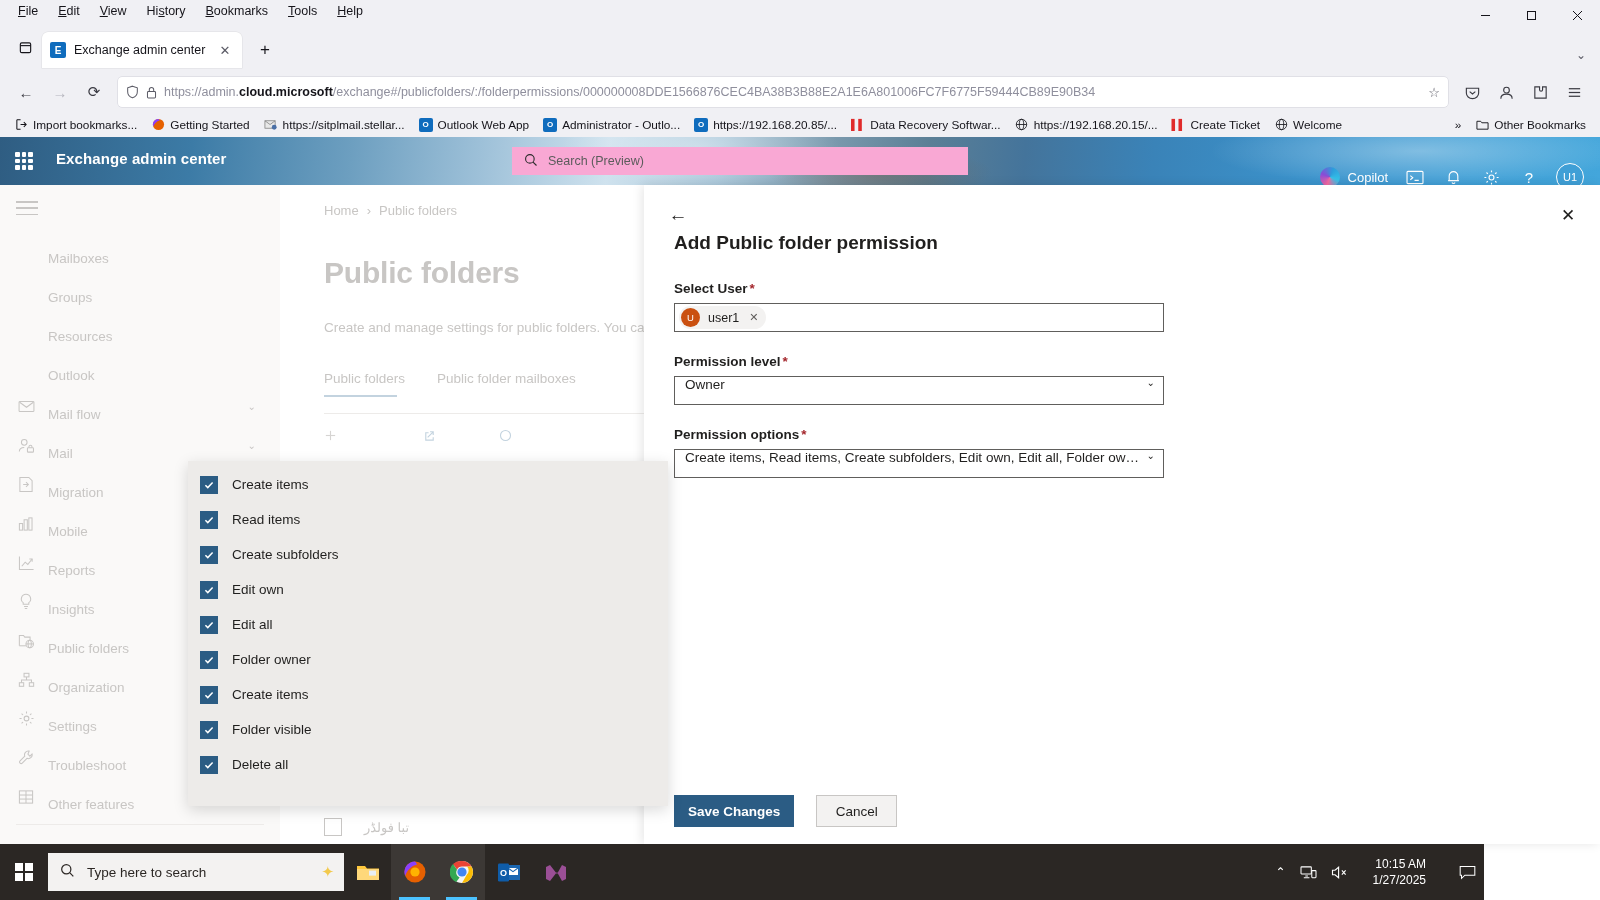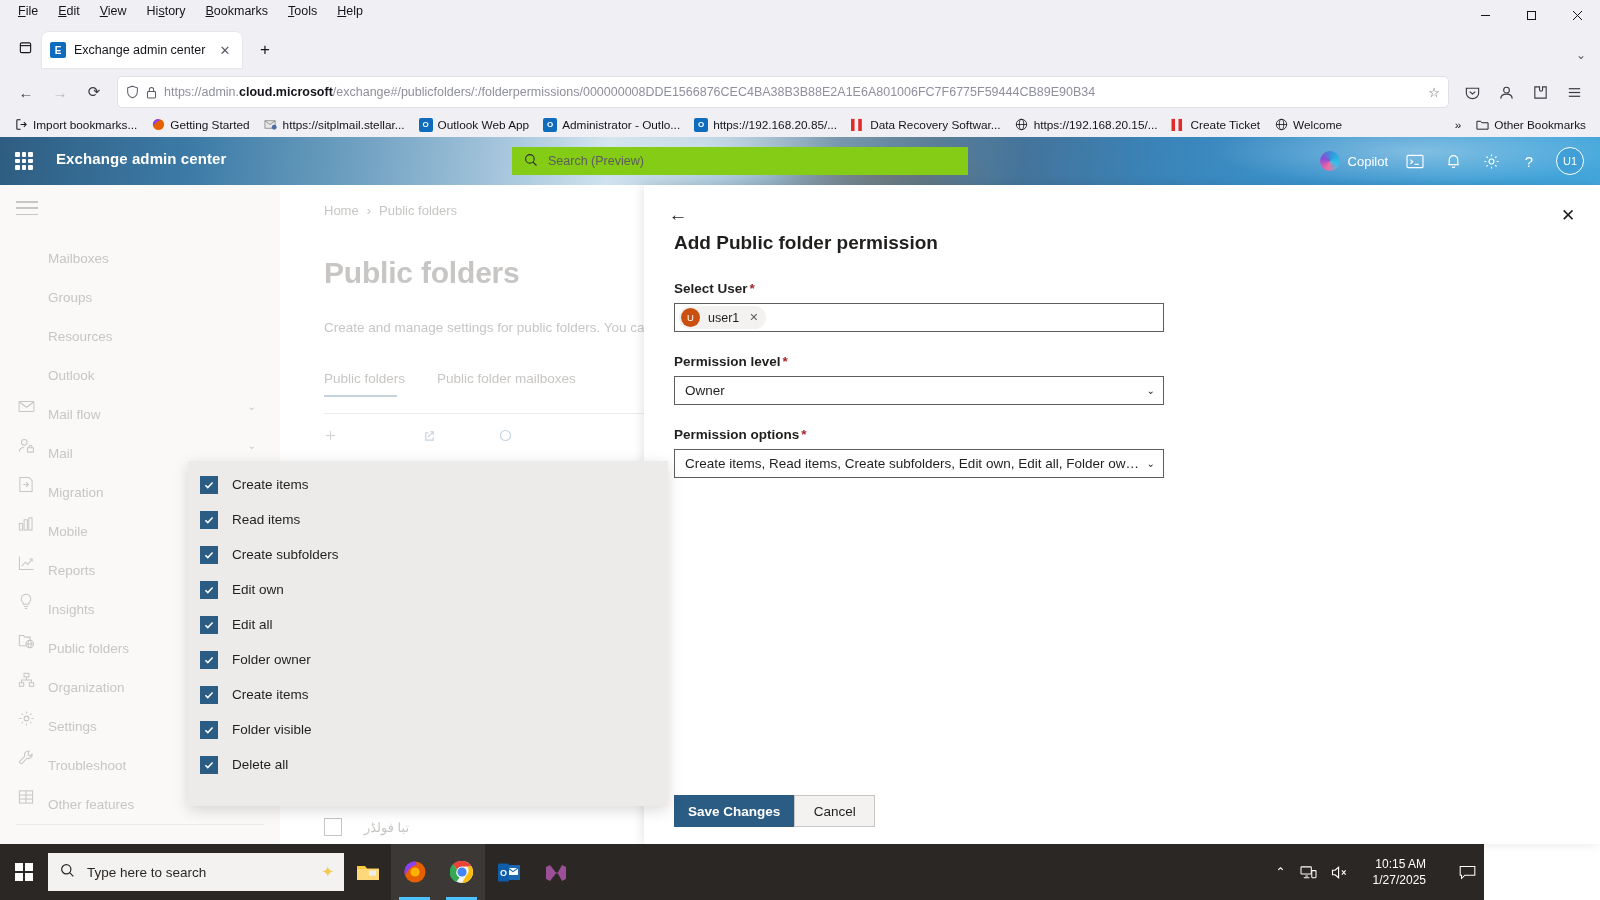--- a/index.html
+++ b/index.html
@@ -69,26 +69,26 @@
     content:""; position:absolute; inset:0;
     background:
       radial-gradient(ellipse 200px 60px at 700px 10px, rgba(255,255,255,.35), transparent 70%),
       radial-gradient(ellipse 160px 40px at 880px 36px, rgba(120,80,50,.35), transparent 70%),
       radial-gradient(ellipse 300px 50px at 1420px 14px, rgba(255,255,255,.35), transparent 70%);
   }
   .waffle { position:absolute; left:12px; top:12px; width:24px; height:24px; display:grid; grid-template-columns:repeat(3,1fr); grid-template-rows:repeat(3,1fr); gap:2px; padding:3px; }
   .waffle i { background:#fff; border-radius:1px; display:block; }
   .eac-title { position:absolute; left:56px; top:13px; font-size:15px; font-weight:bold; color:#fff; letter-spacing:.1px;}
   .eac-search {
-    position:absolute; left:512px; top:10px; width:456px; height:28px; background:#84cc16;
+    position:absolute; left:512px; top:10px; width:456px; height:28px; background:#f9a8d4;
     display:flex; align-items:center; gap:10px; padding:0 12px;
   }
   .eac-search .s-ico { color:#2b2b2b; font-size:13px; }
   .eac-search .s-ph { font-size:12.5px; color:#5c5c5c; }
-  .eac-hdr-right { position:absolute; right:10px; top:0; height:48px; display:flex; align-items:center; gap:16px; padding-right:6px;}
+  .eac-hdr-right { position:absolute; right:10px; top:16px; height:48px; display:flex; align-items:center; gap:16px; padding-right:6px;}
   .copilot-btn { display:flex; align-items:center; gap:8px; color:#fff; font-size:13px; }
   .copilot-ico { width:20px; height:20px; border-radius:50%;
     background: conic-gradient(from 200deg, #f56aa0, #8a4bd6, #2d9cdb, #35c1e8, #f56aa0); }
   .hdr-ico { color:#fff; font-size:15px; width:22px; text-align:center; display:flex; align-items:center; justify-content:center;}
   .avatar-btn { width:28px; height:28px; border-radius:50%; background:#3f9fd6; border:1.5px solid #fff; color:#fff; font-size:11px; display:flex; align-items:center; justify-content:center; }
 
   .eac-body { position:relative; height:659px; display:flex; }
 
   .eac-nav { width:280px; background:#faf9f8; padding-top:12px; position:relative; flex:0 0 280px; }
   .hamburger { width:22px; height:14px; margin:4px 0 16px 16px; display:flex; flex-direction:column; justify-content:space-between; }
@@ -123,24 +123,24 @@
   .panel-title { position:absolute; left:30px; top:47px; font-size:19px; font-weight:bold; color:#201f1e; }
   .panel-form { position:absolute; left:30px; top:96px; width:490px; }
   .field-label { font-size:13.5px; color:#201f1e; font-weight:600; margin-bottom:7px; }
   .req { color:#a4262c; margin-left:2px; }
   .user-box { height:29px; border:1px solid #605e5c; background:#fff; display:flex; align-items:center; padding:0 4px; }
   .user-chip { height:23px; background:#f3f2f1; border-radius:12px; display:flex; align-items:center; gap:8px; padding:0 7px 0 2px; }
   .chip-av { width:19px; height:19px; border-radius:50%; background:#ca5010; color:#fff; font-size:9.5px; display:flex; align-items:center; justify-content:center; }
   .chip-name { font-size:12.5px; color:#201f1e; }
   .chip-x { font-size:11px; color:#605e5c; padding-left:2px; }
   .field-gap { height:22px; }
-  .combo { height:29px; border:1px solid #605e5c; background:#fff; display:flex; align-items:center; padding:0 8px 0 10px; }
+  .combo { height:29px; border:1px solid #605e5c; background:#fff; display:flex; padding:0 8px 0 10px; }
   .combo-val { flex:1; font-size:13.5px; color:#201f1e; white-space:nowrap; overflow:hidden; text-overflow:ellipsis; }
   .combo-chev { font-size:10px; color:#201f1e; padding-left:6px; }
-  .panel-actions { position:absolute; left:30px; bottom:17px; display:flex; gap:0; }
+  .panel-actions { position:absolute; left:30px; bottom:17px; display:flex; gap:22px; }
   .btn-primary { height:32px; min-width:107px; background:#2b5c84; color:#fff; border:none; font-size:13.5px; font-weight:600; font-family:inherit; padding:0 14px; }
   .btn-default { height:32px; min-width:81px; background:#f3f2f1; color:#201f1e; border:1px solid #c8c6c4; font-size:13.5px; font-family:inherit; padding:0 14px; }
 
   
   .dropdown { position:absolute; left:188px; top:461px; width:480px; height:345px; background:#edebe9; box-shadow:0 4px 14px rgba(0,0,0,.15); z-index:40; padding-top:6px; }
   .dd-item { height:35px; display:flex; align-items:center; gap:14px; padding-left:12px; }
   .dd-chk { width:18px; height:18px; background:#2b5c84; display:flex; align-items:center; justify-content:center; flex:0 0 auto;}
   .dd-chk svg { display:block; }
   .dd-label { font-size:13.5px; color:#201f1e; }
 

